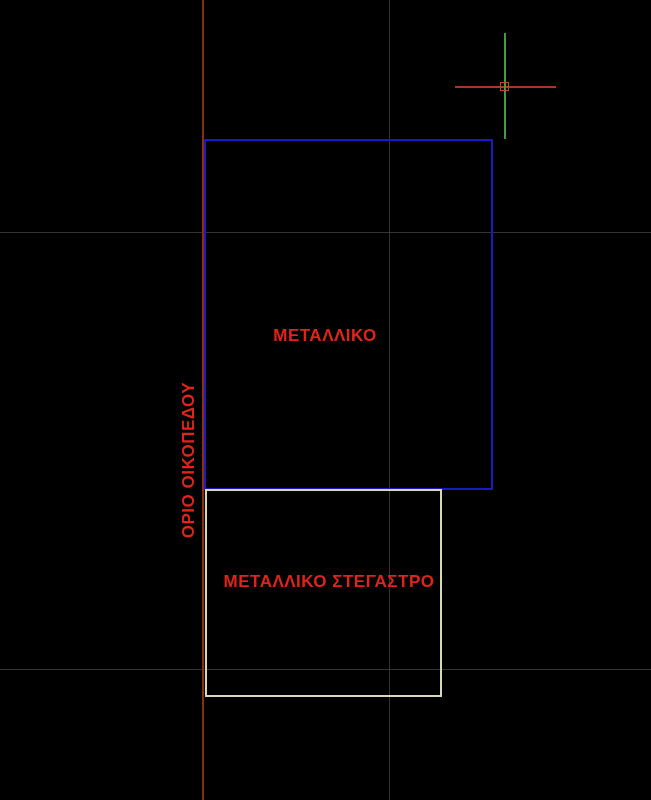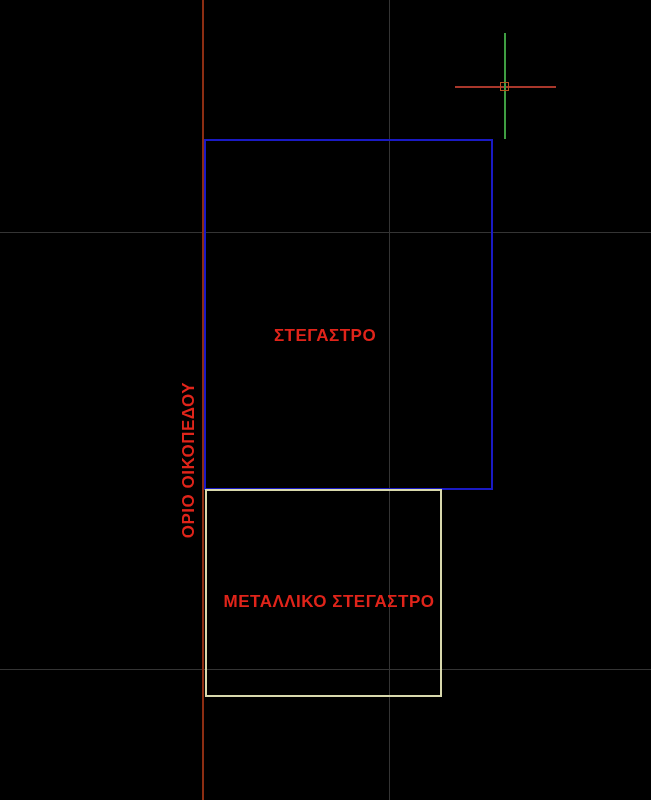--- a/index.html
+++ b/index.html
@@ -54,21 +54,21 @@
 
   .cad-label {
     color: var(--label_text, #e0241a);
     font-weight: bold;
     font-size: 17px;
     letter-spacing: 0.5px;
     white-space: nowrap;
     transform: translate(-50%, -50%);
   }
   #house-label  { left: 325px; top: 336px; }
-  #canopy-label { left: 329px; top: 602px; }
+  #canopy-label { left: 329px; top: 582px; }
   #boundary-label {
     left: 189px; top: 460px;
     transform: translate(-50%, -50%) rotate(-90deg);
   }
 
   
   #crosshair-h {
     left: 455px; top: 86px; width: 101px; height: 1.5px;
     background: var(--crosshair_horizontal, #a8372b);
   }
@@ -91,21 +91,21 @@
   <div class="abs grid-h" id="grid-h-top"></div>
   <div class="abs grid-h" id="grid-h-bottom"></div>
   <div class="abs grid-v" id="grid-v-mid"></div>
 
   <div class="abs" id="boundary-line"></div>
 
   <div class="abs" id="house-rect"></div>
 
   <div class="abs" id="canopy-rect"></div>
 
-  <div class="abs cad-label" id="house-label">ΣΤΕΓΑΣΤΡΟ</div>
+  <div class="abs cad-label" id="house-label">ΜΕΤΑΛΛΙΚΟ</div>
 
   <div class="abs cad-label" id="canopy-label">ΜΕΤΑΛΛΙΚΟ ΣΤΕΓΑΣΤΡΟ</div>
 
   <div class="abs cad-label" id="boundary-label">ΟΡΙΟ ΟΙΚΟΠΕΔΟΥ</div>
 
   <div>
     <div class="abs" id="crosshair-h"></div>
     <div class="abs" id="crosshair-v"></div>
     <div class="abs" id="pickbox"></div>
   </div>

